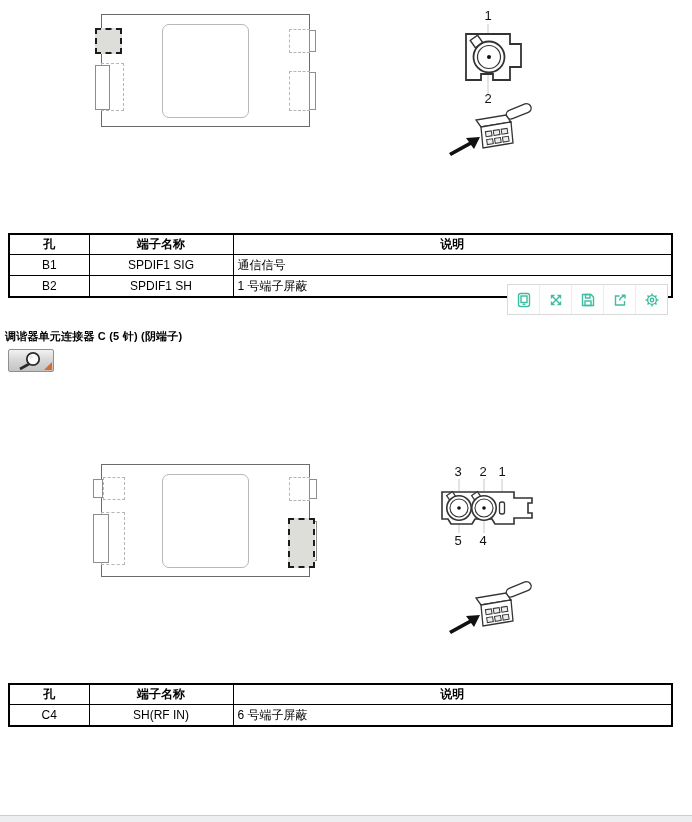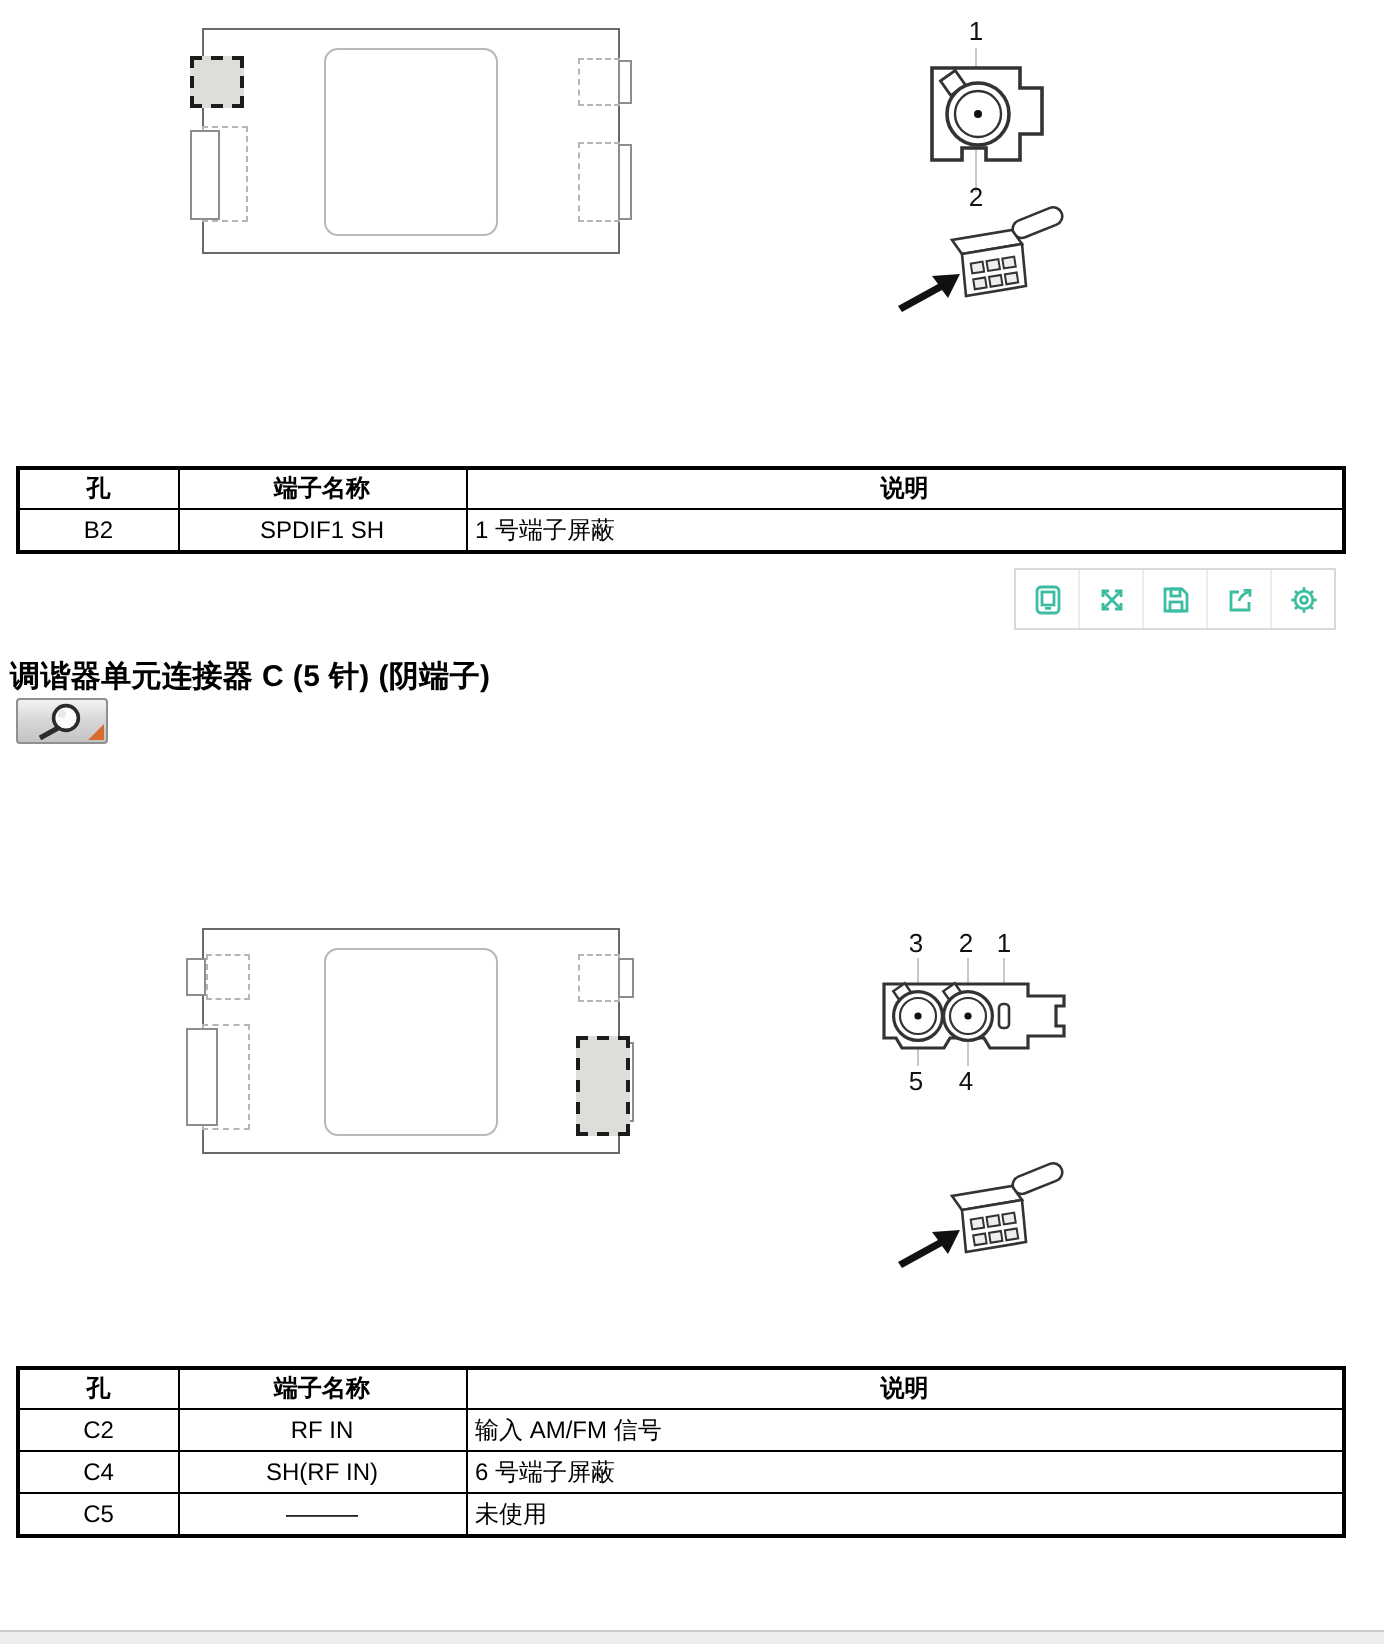--- a/index.html
+++ b/index.html
@@ -19,21 +19,21 @@
   table.pinout{
     position:absolute;left:8px;width:665px;border-collapse:collapse;
     border:2px solid #000;table-layout:fixed;font-size:12px;
   }
   table.pinout th,table.pinout td{border:1px solid #000;padding:0 4px;height:20px;overflow:hidden;white-space:nowrap;}
   table.pinout th{font-weight:bold;text-align:center;height:19px;}
   td.c-pin,td.c-name{text-align:center;}
   td.c-desc{text-align:left;padding-left:7px;}
   col.w-pin{width:80px;} col.w-name{width:144px;} col.w-desc{width:auto;}
   
-  .sec-heading{position:absolute;left:5px;top:329px;font-size:15px;font-weight:bold;letter-spacing:.2px;}
+  .sec-heading{position:absolute;left:5px;top:329px;font-size:11px;font-weight:bold;letter-spacing:.2px;}
   
   .zoom-btn{
     position:absolute;left:8px;top:349px;width:46px;height:23px;
     background:linear-gradient(#f2f2f2,#d9d9d9 45%,#c3c3c3);
     border:1px solid #8f8f8f;border-radius:2px;padding:0;cursor:pointer;overflow:hidden;
   }
   .zoom-btn .tri{
     position:absolute;right:1px;bottom:1px;width:0;height:0;
     border-left:8px solid transparent;border-bottom:8px solid #d96b2f;
   }
@@ -100,20 +100,25 @@
     <colgroup>
         <col class="w-pin">
         <col class="w-name">
         <col class="w-desc">
       </colgroup>
     <tbody>
         <tr>
       <th>孔</th>
       <th>端子名称</th>
       <th>说明</th>
+    </tr>
+    <tr>
+      <td class="c-pin">B1</td>
+      <td class="c-name">SPDIF1 SIG</td>
+      <td class="c-desc">通信信号</td>
     </tr>
     <tr>
       <td class="c-pin">B2</td>
       <td class="c-name">SPDIF1 SH</td>
       <td class="c-desc">1 号端子屏蔽</td>
     </tr>
   </tbody>
     </table>
 
   <div class="viewer-toolbar">
@@ -230,32 +235,22 @@
         <col class="w-name">
         <col class="w-desc">
       </colgroup>
     <tbody>
         <tr>
       <th>孔</th>
       <th>端子名称</th>
       <th>说明</th>
     </tr>
     <tr>
-      <td class="c-pin">C2</td>
-      <td class="c-name">RF IN</td>
-      <td class="c-desc">输入 AM/FM 信号</td>
-    </tr>
-    <tr>
       <td class="c-pin">C4</td>
       <td class="c-name">SH(RF IN)</td>
       <td class="c-desc">6 号端子屏蔽</td>
     </tr>
-    <tr>
-      <td class="c-pin">C5</td>
-      <td class="c-name">———</td>
-      <td class="c-desc">未使用</td>
-    </tr>
   </tbody>
     </table>
 
   <div class="bottom-bar"></div>
 
 </div>
 
 </body></html>

